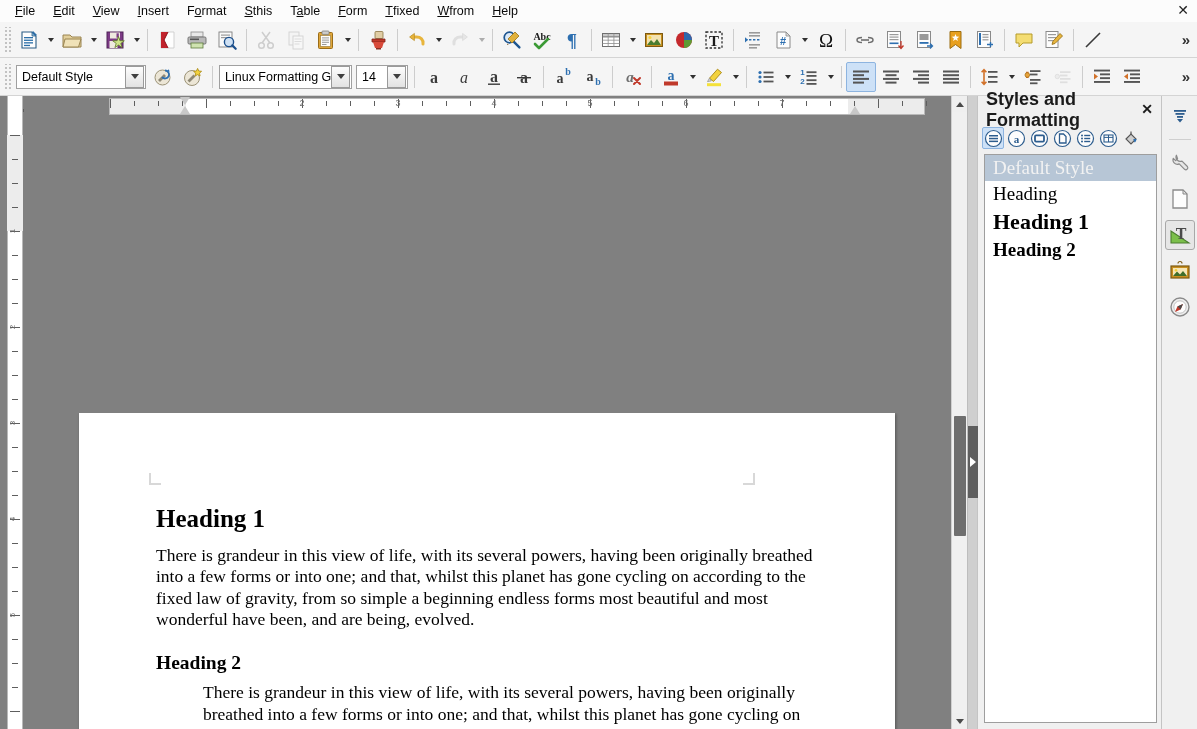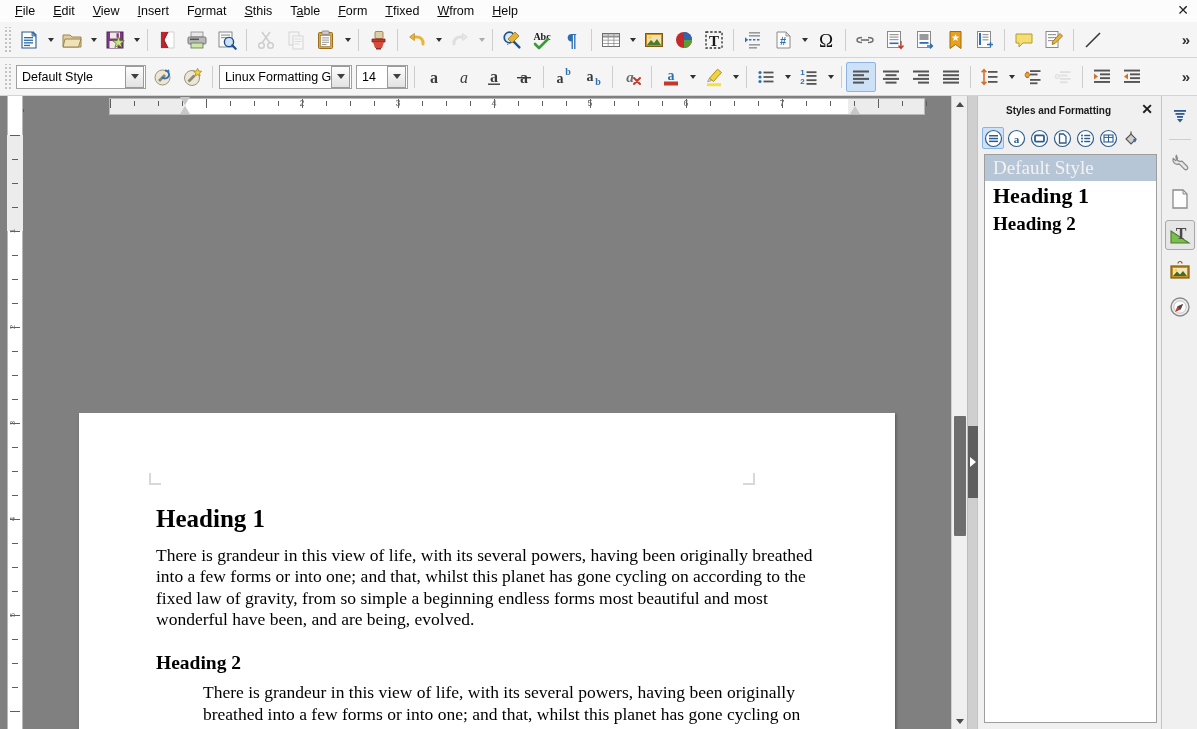--- a/index.html
+++ b/index.html
@@ -198,21 +198,21 @@
 
   
   .sidebar {
     width: 184px; background: #f0f0f0; display: flex; flex-direction: column;
     border-left: 1px solid #c4c4c4; flex: none;
   }
   .sb-header {
     height: 28px; display: flex; align-items: center; padding: 0 6px 0 8px;
     background: #f0f0f0; position: relative;
   }
-  .sb-title { font-size: 10px; font-weight: bold; color: #1a1a1a; margin-left: 20px; }
+  .sb-title { font-size: 18px; font-weight: bold; color: #1a1a1a; }
   .sb-close {
     position: absolute; right: 6px; top: 5px; width: 16px; height: 16px;
     font-size: 14px; font-weight: bold; line-height: 16px; text-align: center;
     color: #1a1a1a; cursor: default;
   }
   .sb-stylebar {
     height: 28px; display: flex; align-items: center; padding: 0 4px; gap: 1px;
   }
   .sb-sbtn {
     width: 22px; height: 22px; display: flex; align-items: center; justify-content: center;
@@ -983,20 +983,21 @@
           <svg width="19" height="19" viewBox="0 0 19 19">
             <path d="M4 10l5-5 5 5-5 5z" fill="#cfcfcf" stroke="#555" stroke-width="1.1"></path>
             <path d="M9 2.5v3.5" stroke="#555" stroke-width="1.2"></path>
             <path d="M14.5 10c0 2-1.6 3.4-1.6 3.4S11.3 12 11.3 10z" fill="#2d6fb0"></path>
           </svg>
         </div>
       </div>
 
       <div class="sb-list">
         <div class="sb-li s-default sel">Default Style</div>
+        <div class="sb-li s-heading">Heading</div>
         <div class="sb-li s-h1">Heading 1</div>
         <div class="sb-li s-h2">Heading 2</div>
       </div>
     </div>
 
     <div class="tabrail">
       <div class="tr-btn">
         <svg width="22" height="22" viewBox="0 0 22 22">
           <g fill="#2d5d8e">
               <rect x="5" y="5" width="12" height="1.8"></rect>

